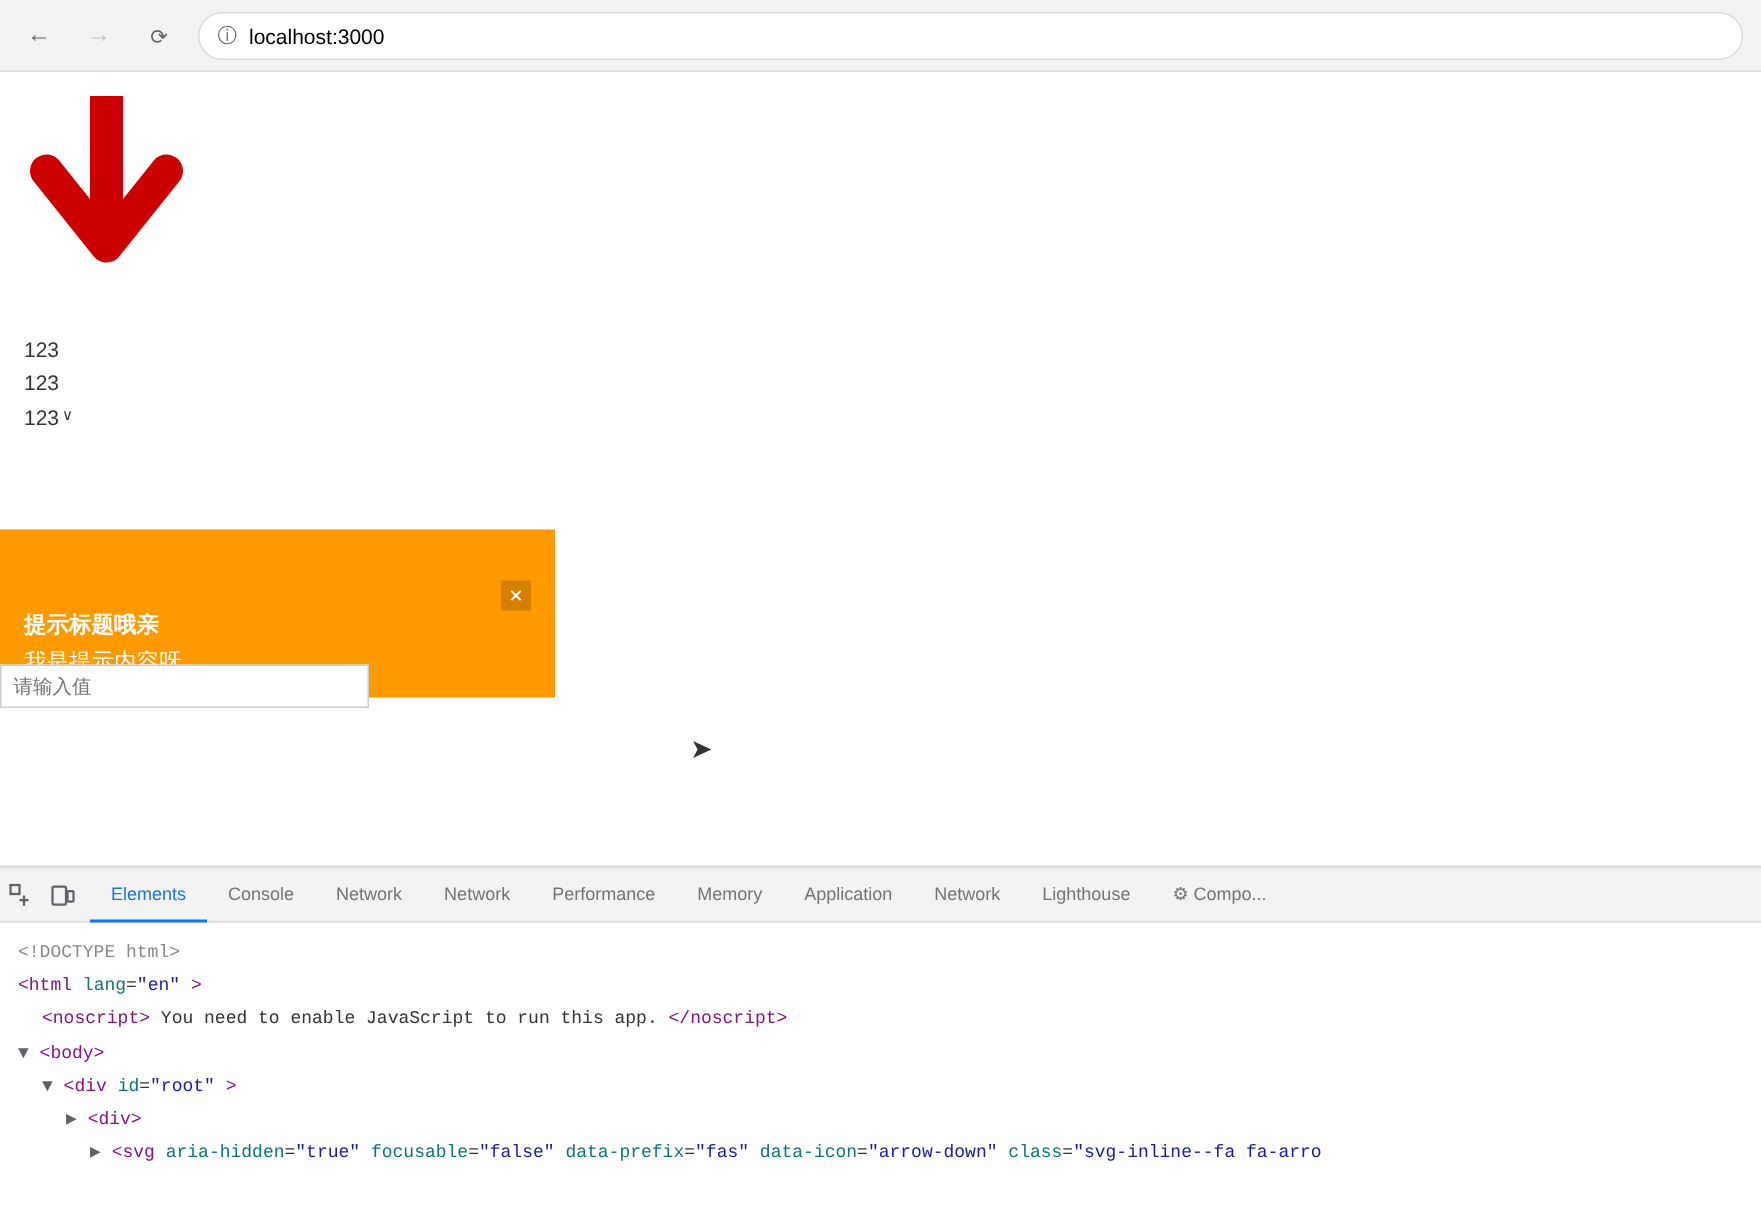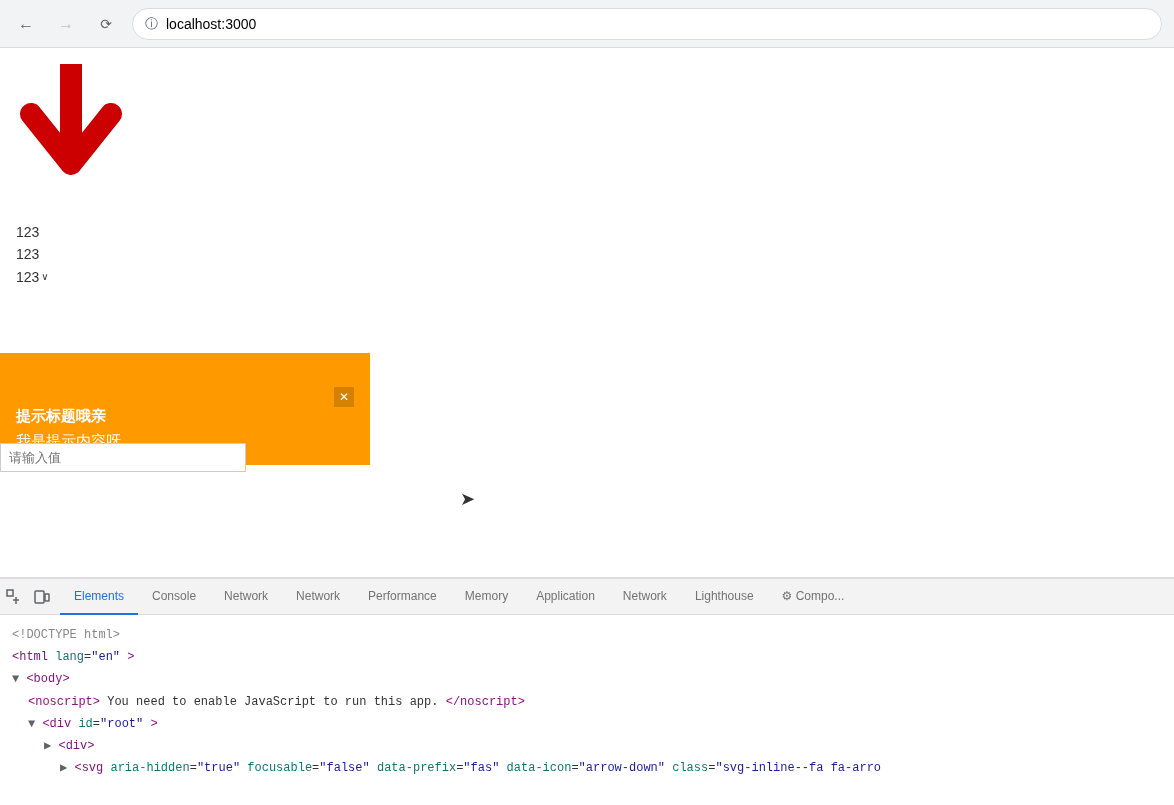--- a/index.html
+++ b/index.html
@@ -283,28 +283,28 @@
 
   <div class="devtools-content">
     <div class="code-line">
       <span class="code-gray">&lt;!DOCTYPE html&gt;</span>
     </div>
     <div class="code-line">
       <span class="code-tag">&lt;html</span>
       <span class="code-attr"> lang</span><span>=</span><span class="code-value">"en"</span>
       <span class="code-tag">&gt;</span>
     </div>
-    <div class="code-line">
-      <span class="expand-arrow">▼</span>
-      <span class="code-tag"> &lt;body&gt;</span>
-    </div>
     <div class="code-line indent-1">
       <span class="code-tag">&lt;noscript&gt;</span>
       <span>You need to enable JavaScript to run this app.</span>
       <span class="code-tag">&lt;/noscript&gt;</span>
+    </div>
+    <div class="code-line">
+      <span class="expand-arrow">▼</span>
+      <span class="code-tag"> &lt;body&gt;</span>
     </div>
     <div class="code-line indent-1">
       <span class="expand-arrow">▼</span>
       <span class="code-tag"> &lt;div</span>
       <span class="code-attr"> id</span><span>=</span><span class="code-value">"root"</span>
       <span class="code-tag">&gt;</span>
     </div>
     <div class="code-line indent-2">
       <span class="expand-arrow">▶</span>
       <span class="code-tag"> &lt;div&gt;</span>

